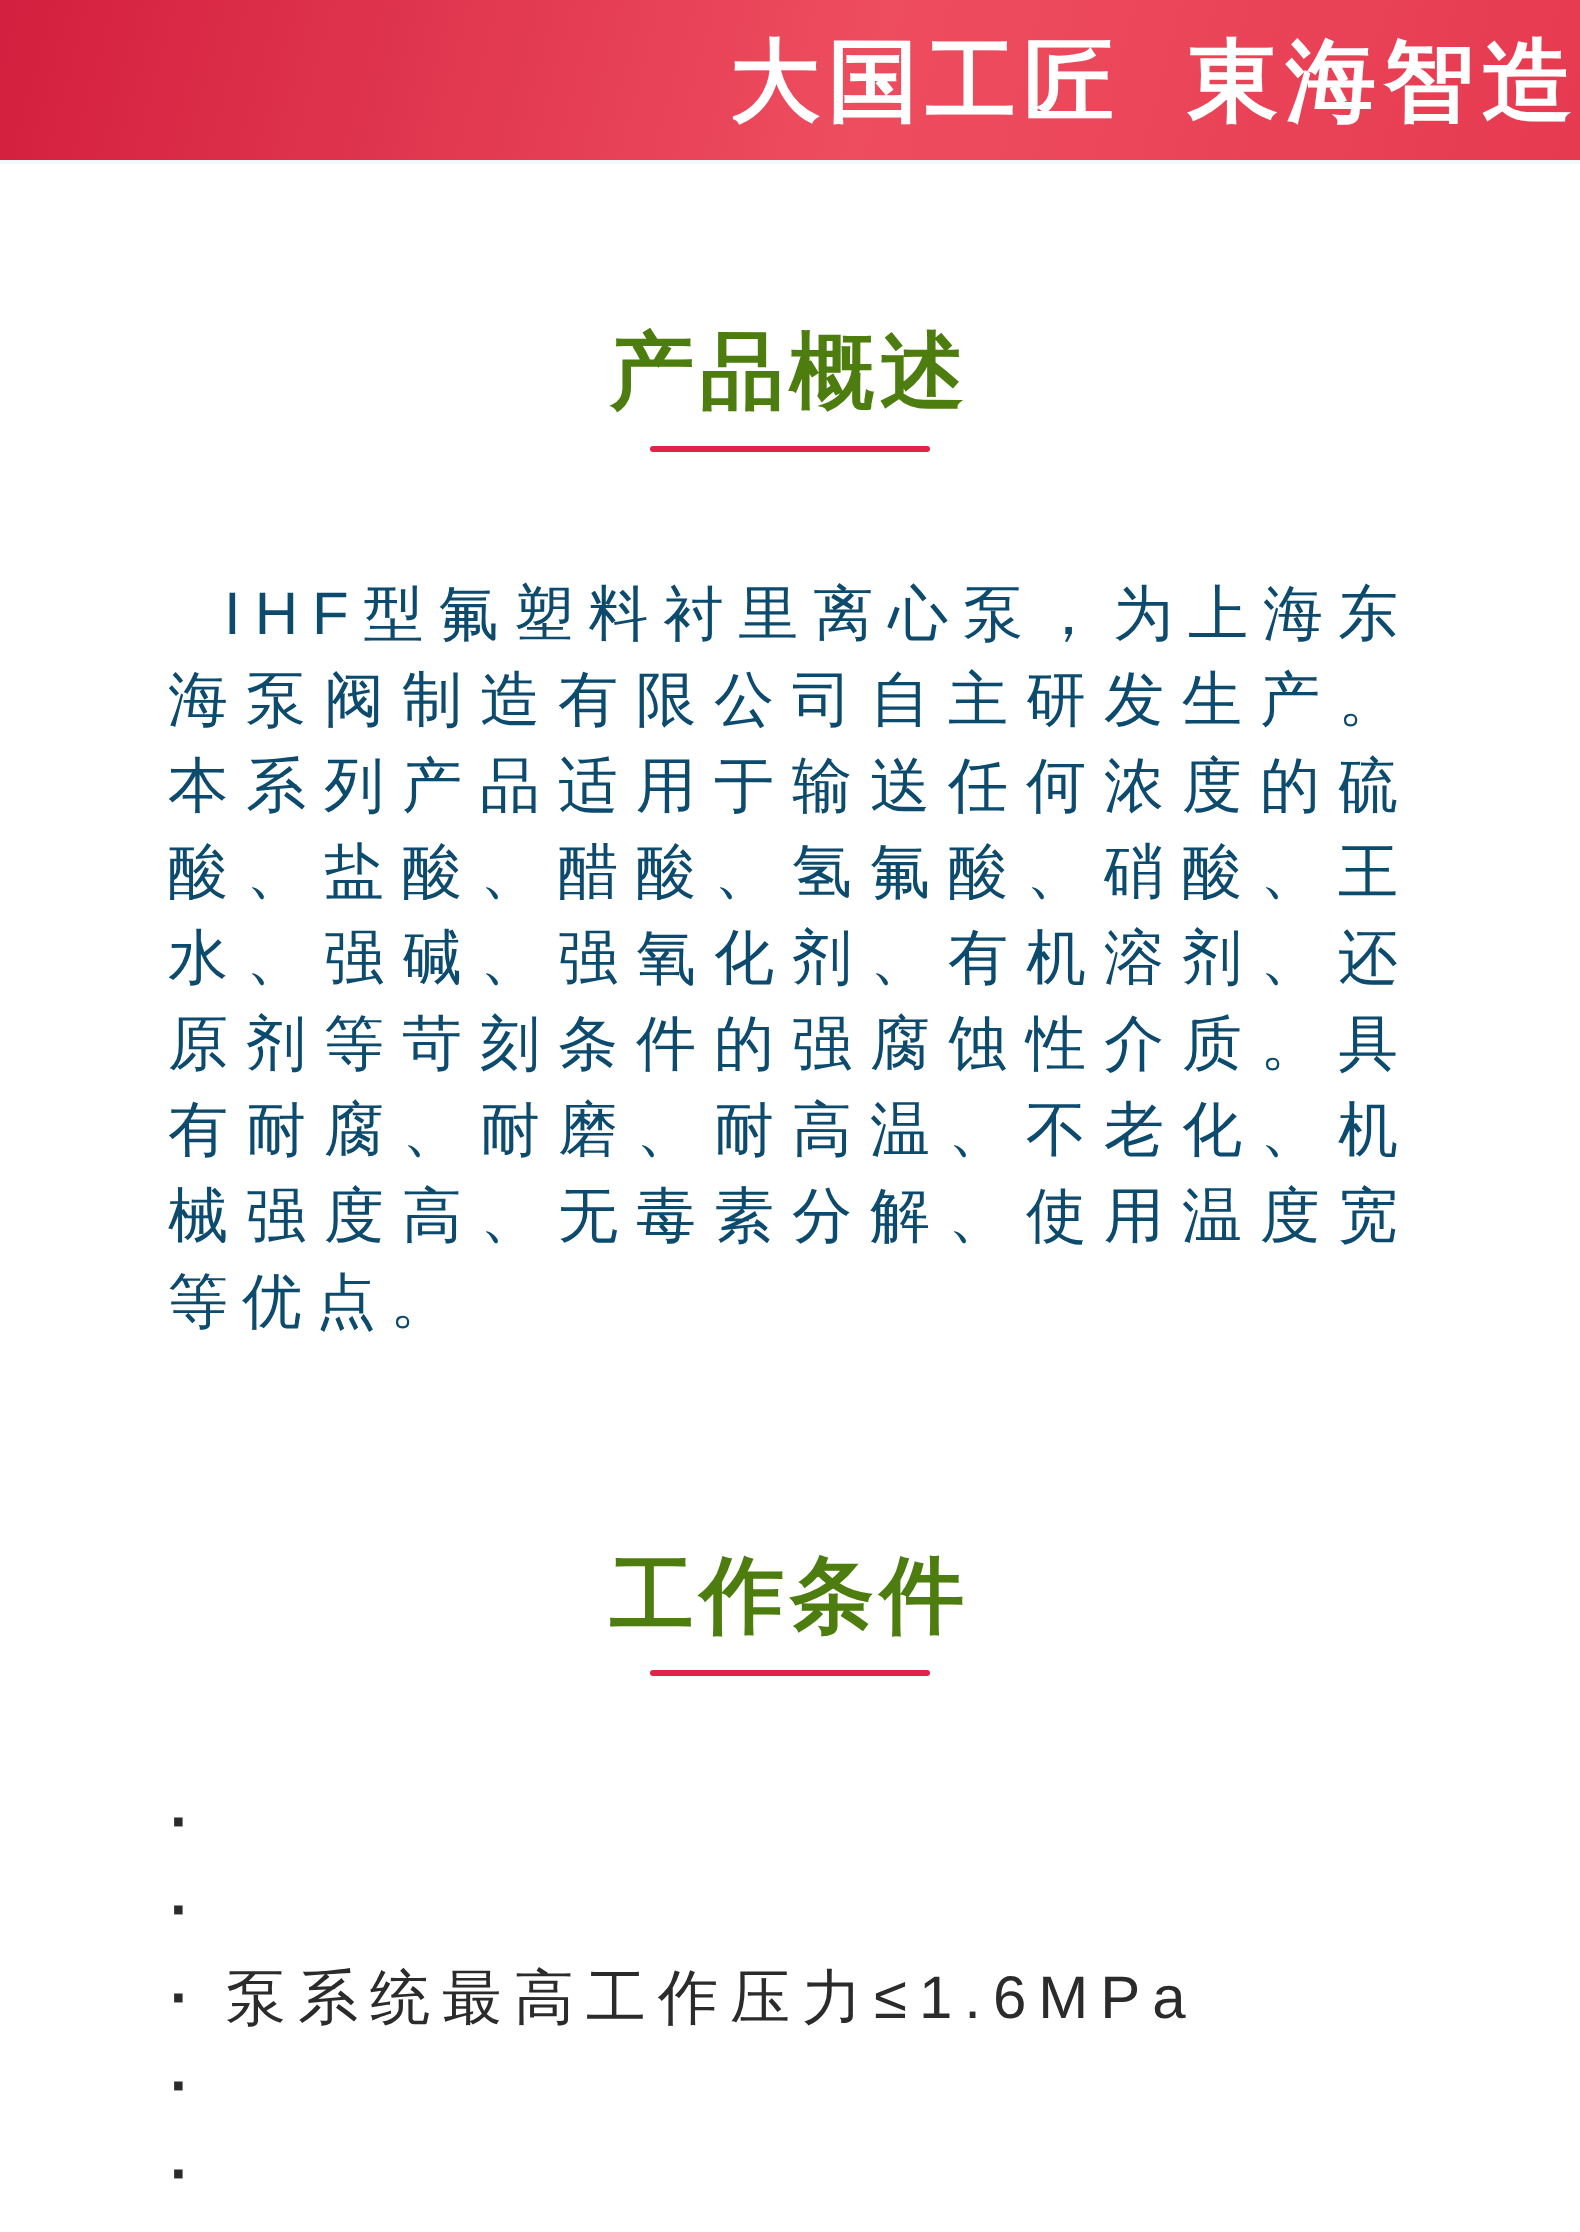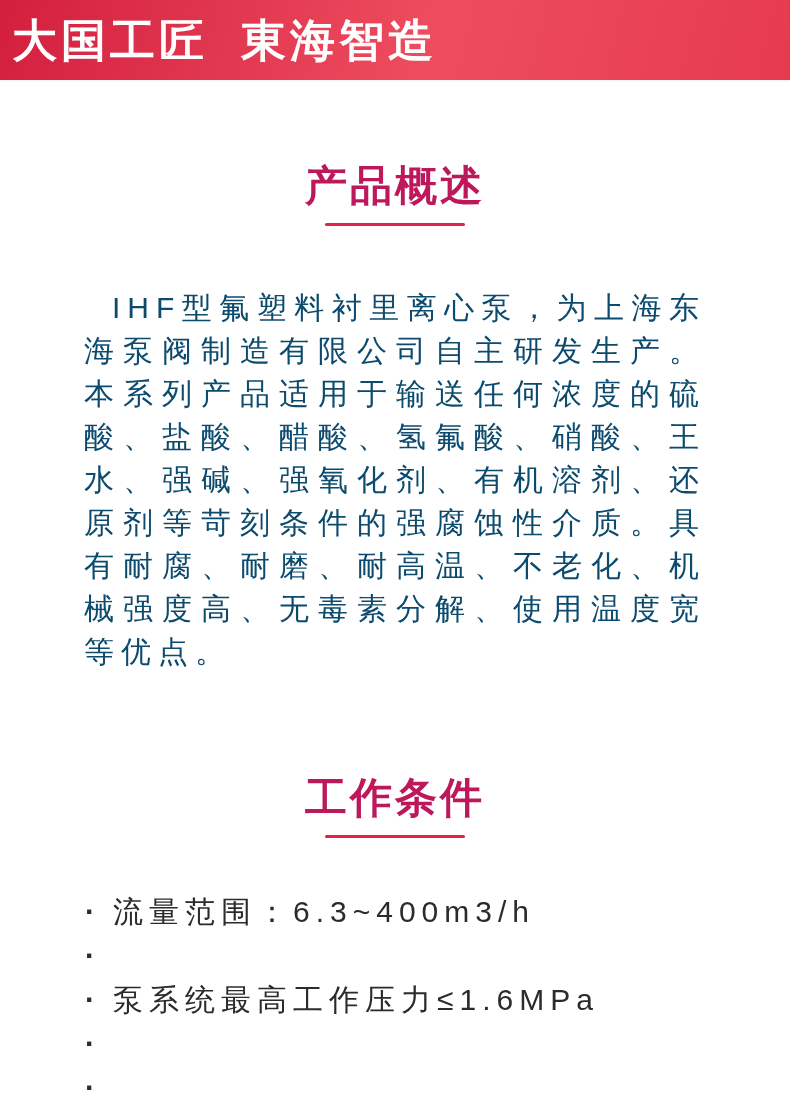--- a/index.html
+++ b/index.html
@@ -15,40 +15,40 @@
     margin: 0 auto;
     background: #ffffff;
     overflow: hidden;
   }
   
   .banner {
     height: 80px;
     background: linear-gradient(105deg, #d31f3f 0%, #ee4d5f 55%, #e63a50 100%);
     display: flex;
     align-items: center;
-    justify-content: flex-start;
+    justify-content: flex-end;
     border-bottom: 2px solid #f3f8fa;
     padding-left: 12px;
   }
   .banner h1 {
     margin: 0;
     color: #ffffff;
     font-size: 45px;
     font-weight: 700;
     letter-spacing: 4px;
     line-height: 1;
     white-space: pre;
   }
   
   .sec-title {
     margin: 0;
     text-align: center;
     font-size: 42px;
     font-weight: 700;
-    color: #be185d;
+    color: #4d7c0f;
     letter-spacing: 3px;
     line-height: 44px;
   }
   .sec-title.first   { margin-top: 82px; }
   .sec-title.second  { margin-top: 103px; text-align: center; }
   .title-underline {
     width: 140px;
     height: 3px;
     background: #e02347;
     border-radius: 2px;
@@ -101,21 +101,20 @@
     <p class="para">IHF型氟塑料衬里离心泵，为上海东海泵阀制造有限公司自主研发生产。本系列产品适用于输送任何浓度的硫酸、盐酸、醋酸、氢氟酸、硝酸、王水、强碱、强氧化剂、有机溶剂、还原剂等苛刻条件的强腐蚀性介质。具有耐腐、耐磨、耐高温、不老化、机械强度高、无毒素分解、使用温度宽等优点。</p>
   </section>
 
   <section>
     <h2 class="sec-title second">工作条件</h2>
     <div class="title-underline"></div>
 
     <ul class="bullets">
       <li>
         <span class="dot">·</span>
-        <span>流量范围：6.3~400m3/h</span>
       </li>
       <li>
         <span class="dot">·</span>
       </li>
       <li>
         <span class="dot">·</span>
         <span>泵系统最高工作压力≤1.6MPa</span>
       </li>
       <li>
         <span class="dot">·</span>

